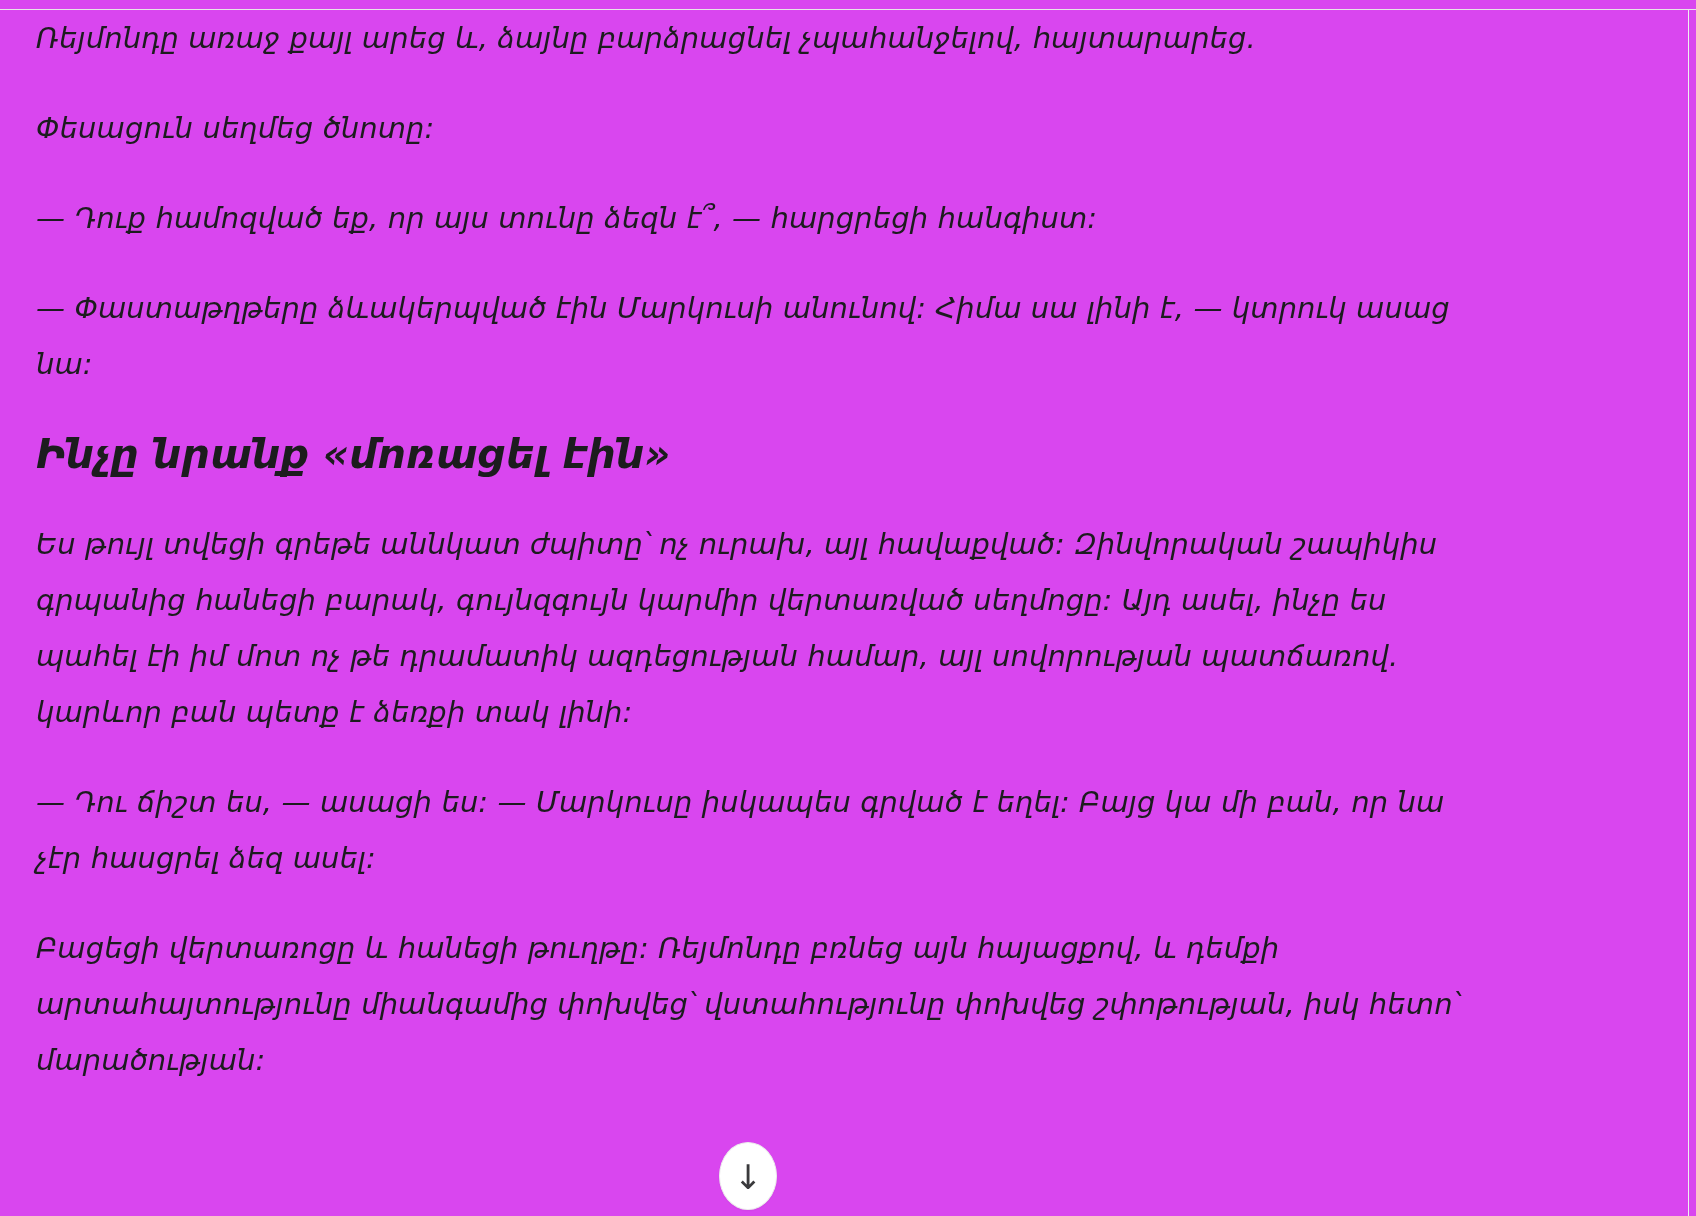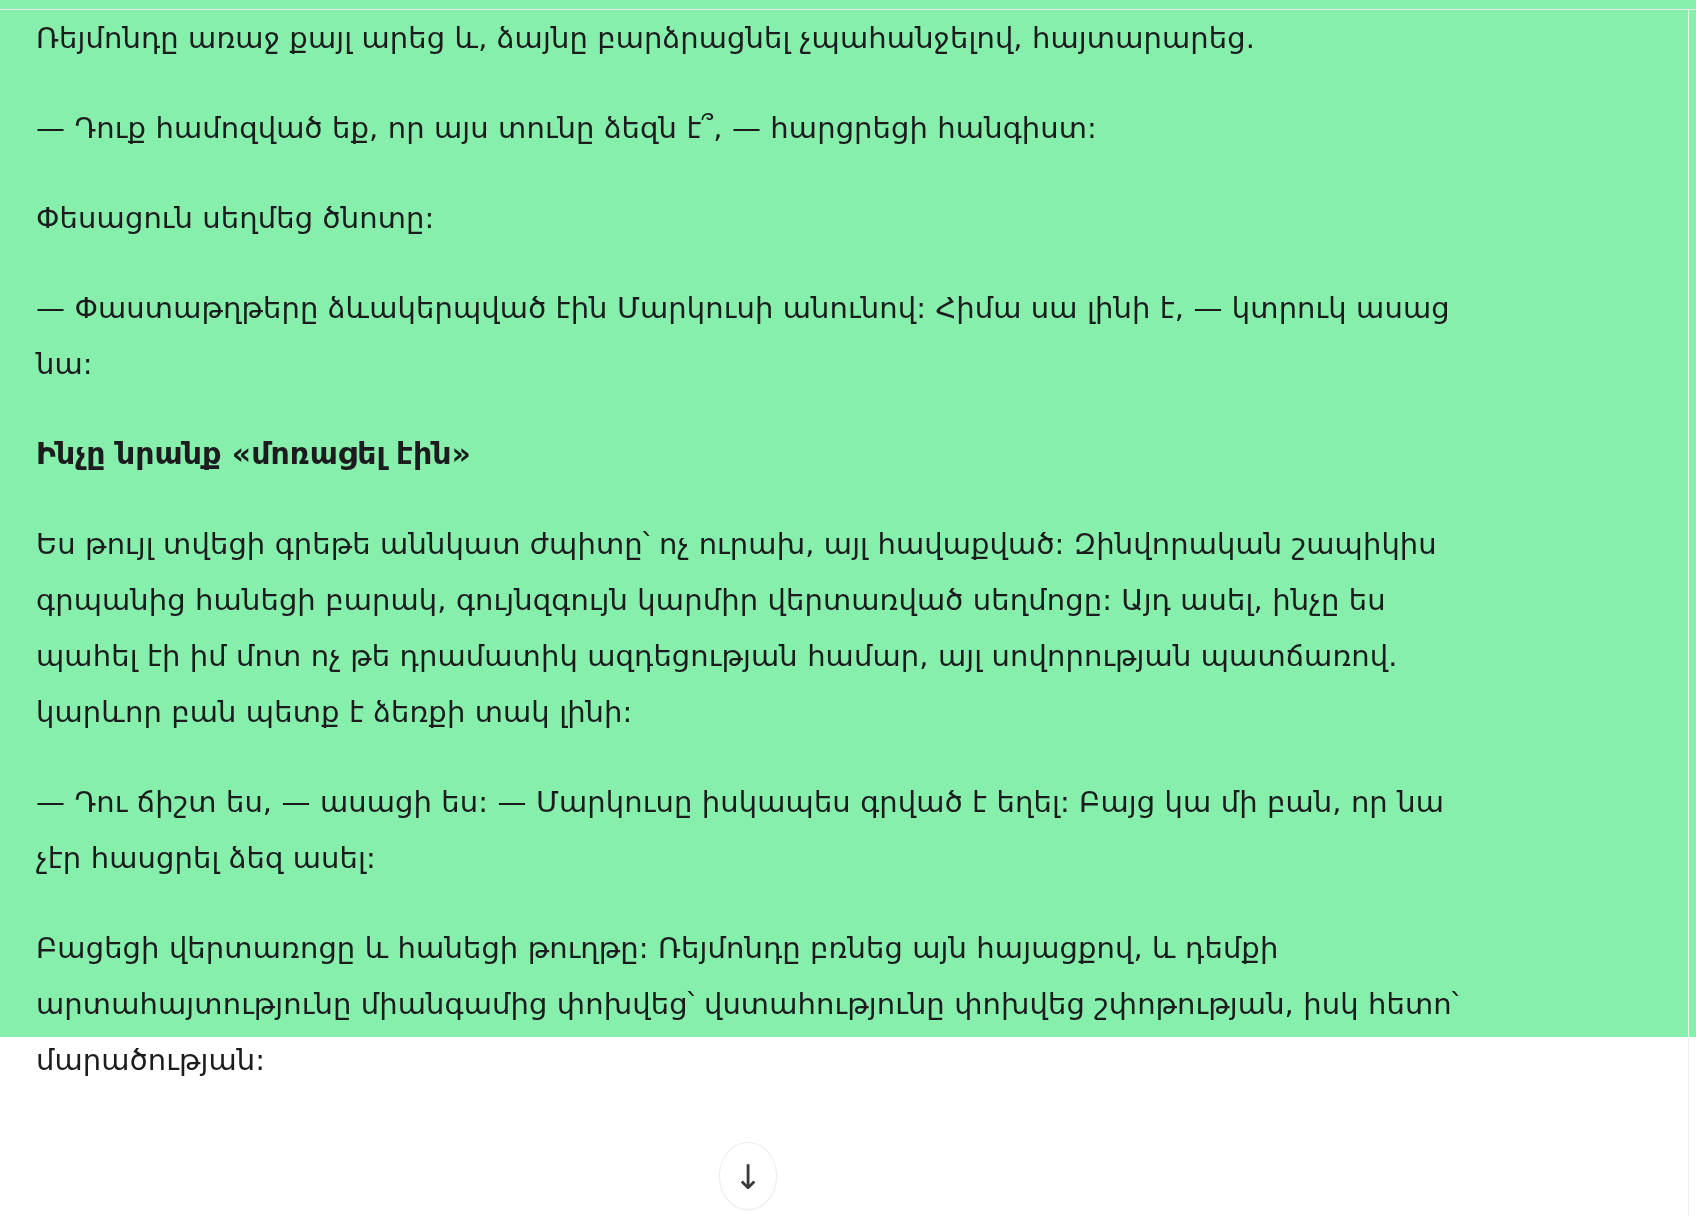--- a/index.html
+++ b/index.html
@@ -7,22 +7,23 @@
     padding: 0;
     background: #ffffff;
     width: 1696px;
     height: 1216px;
     overflow: hidden;
     font-family: "DejaVu Sans", "Liberation Sans", sans-serif;
   }
   .page {
     position: relative;
     width: 1696px;
-    height: 1037px;
-    background: #86efac;
+    height: 1216px;
+    background: #d946ef;
+    font-style: italic;
   }
   .top-hairline {
     position: absolute;
     top: 9px;
     left: 0;
     width: 1696px;
     height: 1px;
     background: #e7e7e7;
   }
   .right-hairline {
@@ -44,21 +45,21 @@
   }
   .article p {
     margin: 0 0 34px 0;
     font-size: 29px;
     line-height: 56px;
     font-weight: 400;
     letter-spacing: 0.1px;
   }
   .article h2 {
     margin: 0 0 34px 0;
-    font-size: 30px;
+    font-size: 40px;
     line-height: 56px;
     font-weight: 700;
   }
   .scroll-btn {
     position: absolute;
     left: 719px;
     top: 1142px;
     width: 56px;
     height: 66px;
     border-radius: 50%;
@@ -82,22 +83,22 @@
 </head>
 <body>
 
 <div class="page">
 
   <div class="top-hairline"></div>
   <div class="right-hairline"></div>
 
   <div class="article">
     <p>Ռեյմոնդը առաջ քայլ արեց և, ձայնը բարձրացնել չպահանջելով, հայտարարեց.</p>
+    <p>Փեսացուն սեղմեց ծնոտը:</p>
     <p>— Դուք համոզված եք, որ այս տունը ձեզն է՞, — հարցրեցի հանգիստ:</p>
-    <p>Փեսացուն սեղմեց ծնոտը:</p>
     <p>— Փաստաթղթերը ձևակերպված էին Մարկուսի անունով: Հիմա սա լինի է, — կտրուկ ասաց նա:</p>
     <h2>Ինչը նրանք «մոռացել էին»</h2>
     <p>Ես թույլ տվեցի գրեթե աննկատ ժպիտը՝ ոչ ուրախ, այլ հավաքված: Զինվորական շապիկիս գրպանից հանեցի բարակ, գույնզգույն կարմիր վերտառված սեղմոցը: Այդ ասել, ինչը ես պահել էի իմ մոտ ոչ թե դրամատիկ ազդեցության համար, այլ սովորության պատճառով. կարևոր բան պետք է ձեռքի տակ լինի:</p>
     <p>— Դու ճիշտ ես, — ասացի ես: — Մարկուսը իսկապես գրված է եղել: Բայց կա մի բան, որ նա չէր հասցրել ձեզ ասել:</p>
     <p>Բացեցի վերտառոցը և հանեցի թուղթը: Ռեյմոնդը բռնեց այն հայացքով, և դեմքի արտահայտությունը միանգամից փոխվեց՝ վստահությունը փոխվեց շփոթության, իսկ հետո՝ մարածության:</p>
   </div>
 
   <div class="scroll-btn">
     <span class="arrow">↓</span>
   </div>

